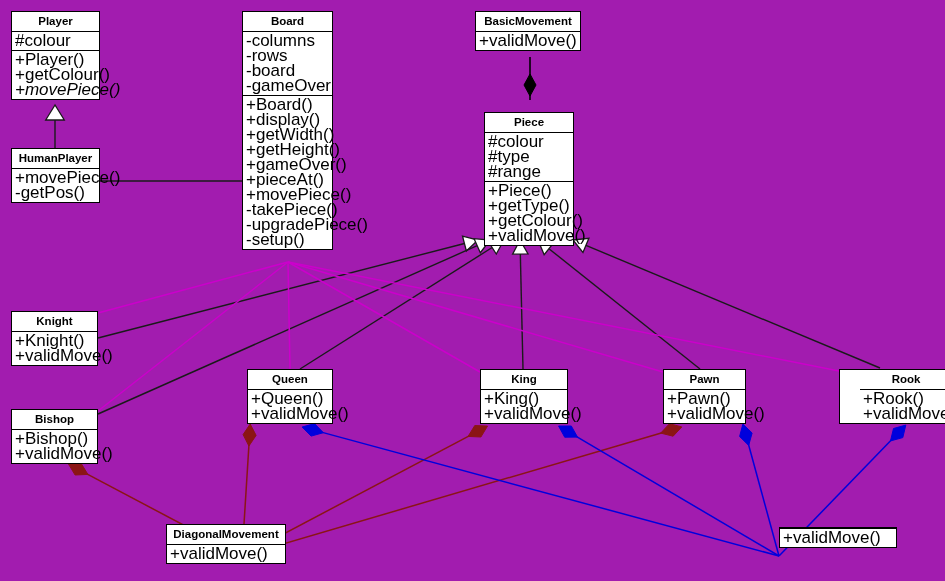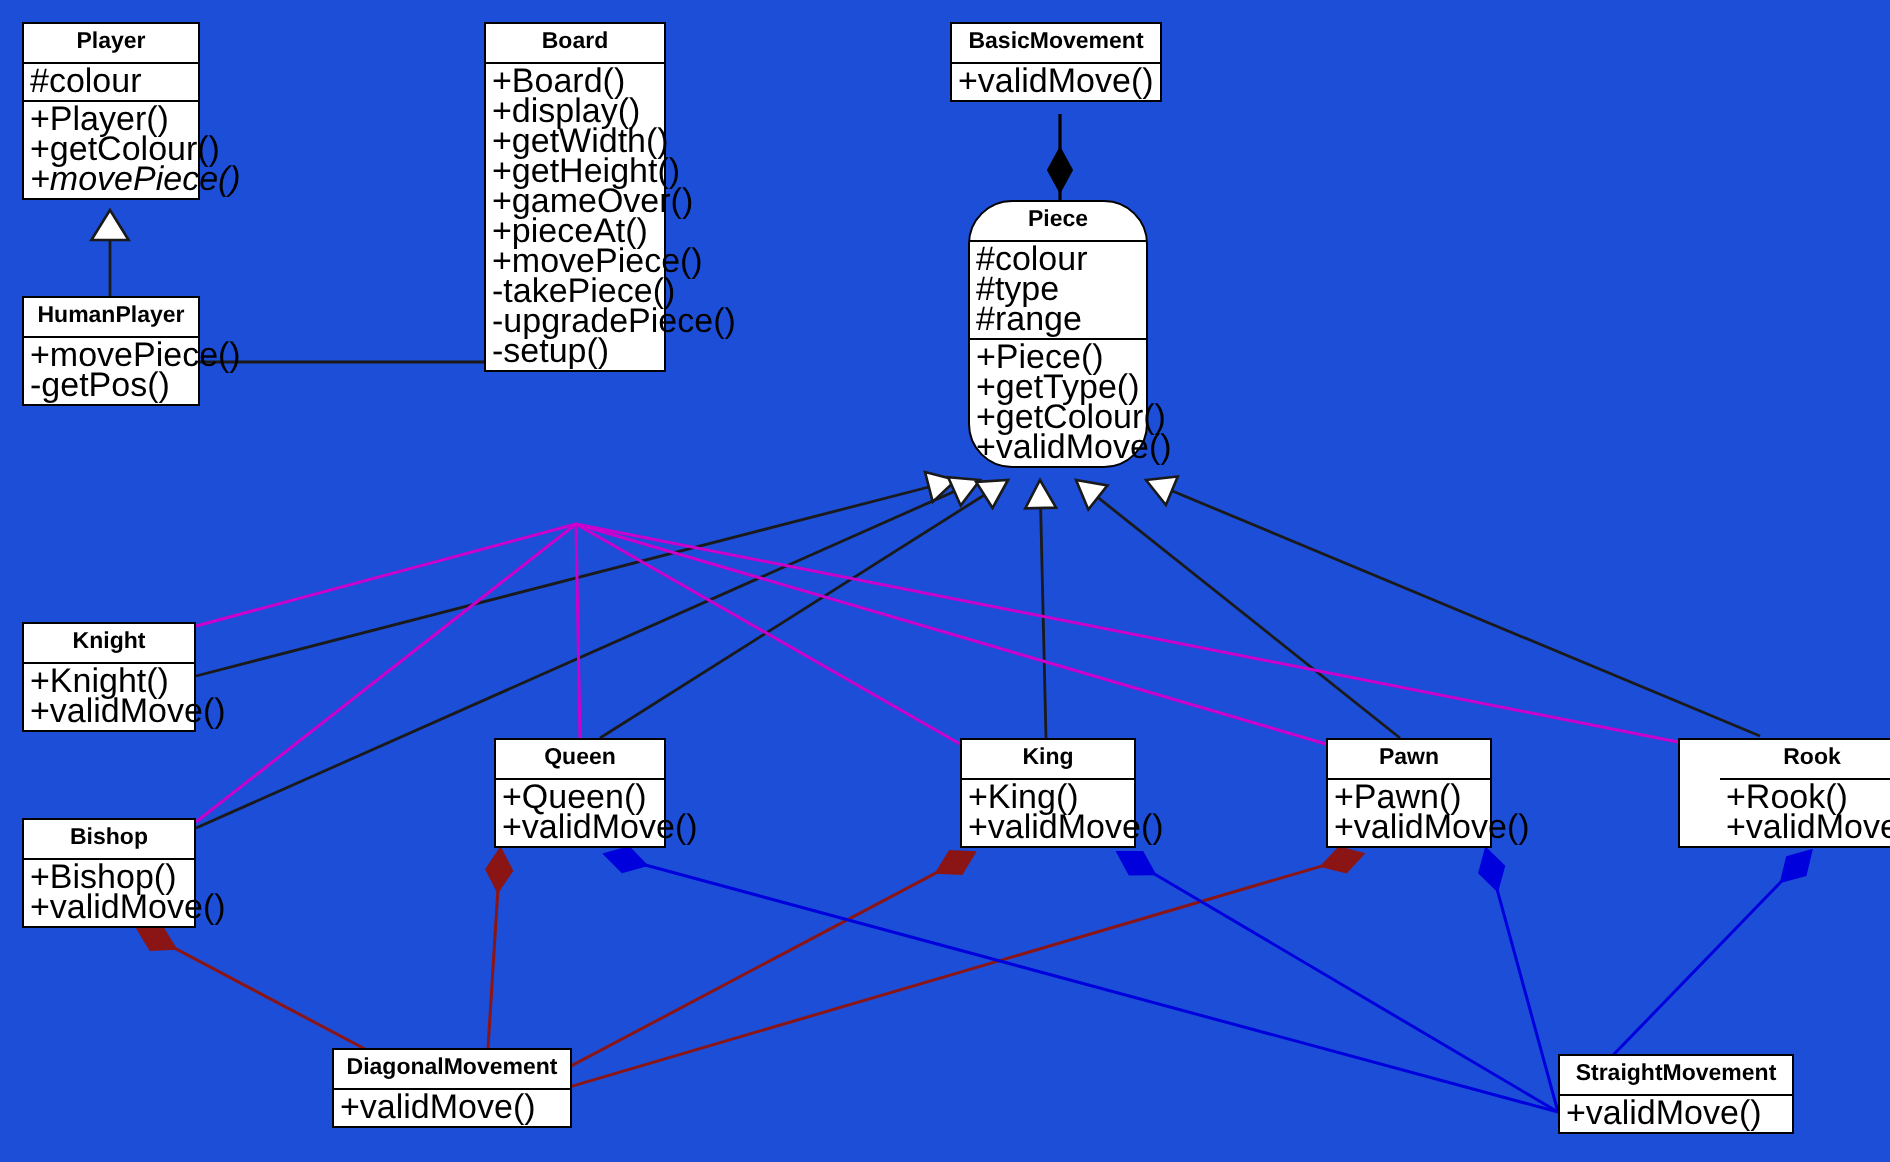--- a/index.html
+++ b/index.html
@@ -4,21 +4,21 @@
 <style>
   html, body {
     margin: 0;
     padding: 0;
     background: #ffffff;
   }
   #canvas {
     position: relative;
     width: 945px;
     height: 581px;
-    background: #1d4ed8;
+    background: #a21caf;
     font-family: "Liberation Sans", sans-serif;
     overflow: hidden;
   }
   #edges {
     position: absolute;
     left: 0; top: 0;
     width: 945px;
     height: 581px;
     pointer-events: none;
   }
@@ -114,41 +114,47 @@
     <div class="uml-title">HumanPlayer</div>
     <div class="uml-sec">
       <div class="uml-row">+movePiece()</div>
       <div class="uml-row">-getPos()</div>
     </div>
   </div>
 
   <div class="uml-class" style="left: 242px; top: 11px; width: 91px;">
     <div class="uml-title">Board</div>
     <div class="uml-sec">
+      <div class="uml-row">-columns</div>
+      <div class="uml-row">-rows</div>
+      <div class="uml-row">-board</div>
+      <div class="uml-row">-gameOver</div>
+    </div>
+    <div class="uml-sec">
       <div class="uml-row">+Board()</div>
       <div class="uml-row">+display()</div>
       <div class="uml-row">+getWidth()</div>
       <div class="uml-row">+getHeight()</div>
       <div class="uml-row">+gameOver()</div>
       <div class="uml-row">+pieceAt()</div>
       <div class="uml-row">+movePiece()</div>
       <div class="uml-row">-takePiece()</div>
       <div class="uml-row">-upgradePiece()</div>
       <div class="uml-row">-setup()</div>
     </div>
   </div>
 
   <div class="uml-class" style="left: 475px; top: 11px; width: 106px;">
     <div class="uml-title">BasicMovement</div>
     <div class="uml-sec">
       <div class="uml-row">+validMove()</div>
     </div>
   </div>
 
-  <div class="uml-class" style="left: 484px; top: 100px; width: 90px; border-radius: 22px;">
+  <div class="uml-class" style="left: 484px; top: 112px; width: 90px;">
     <div class="uml-title">Piece</div>
     <div class="uml-sec">
       <div class="uml-row">#colour</div>
       <div class="uml-row">#type</div>
       <div class="uml-row">#range</div>
     </div>
     <div class="uml-sec">
       <div class="uml-row">+Piece()</div>
       <div class="uml-row">+getType()</div>
       <div class="uml-row">+getColour()</div>
@@ -205,19 +211,18 @@
   </div>
 
   <div class="uml-class" style="left: 122px; top: 524px; width: 120px; margin-left: 44px;">
     <div class="uml-title">DiagonalMovement</div>
     <div class="uml-sec">
       <div class="uml-row">+validMove()</div>
     </div>
   </div>
 
   <div class="uml-class" style="left: 779px; top: 527px; width: 118px;">
-    <div class="uml-title">StraightMovement</div>
     <div class="uml-sec">
       <div class="uml-row">+validMove()</div>
     </div>
   </div>
 
 </div>
 
 </body></html>

